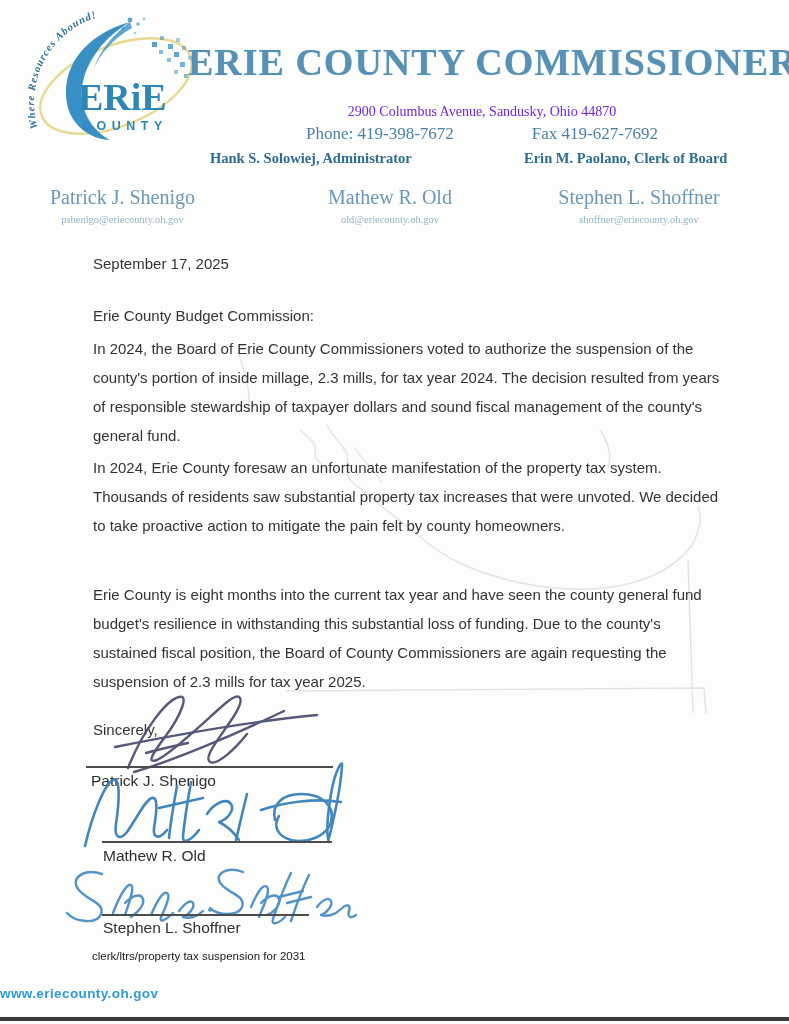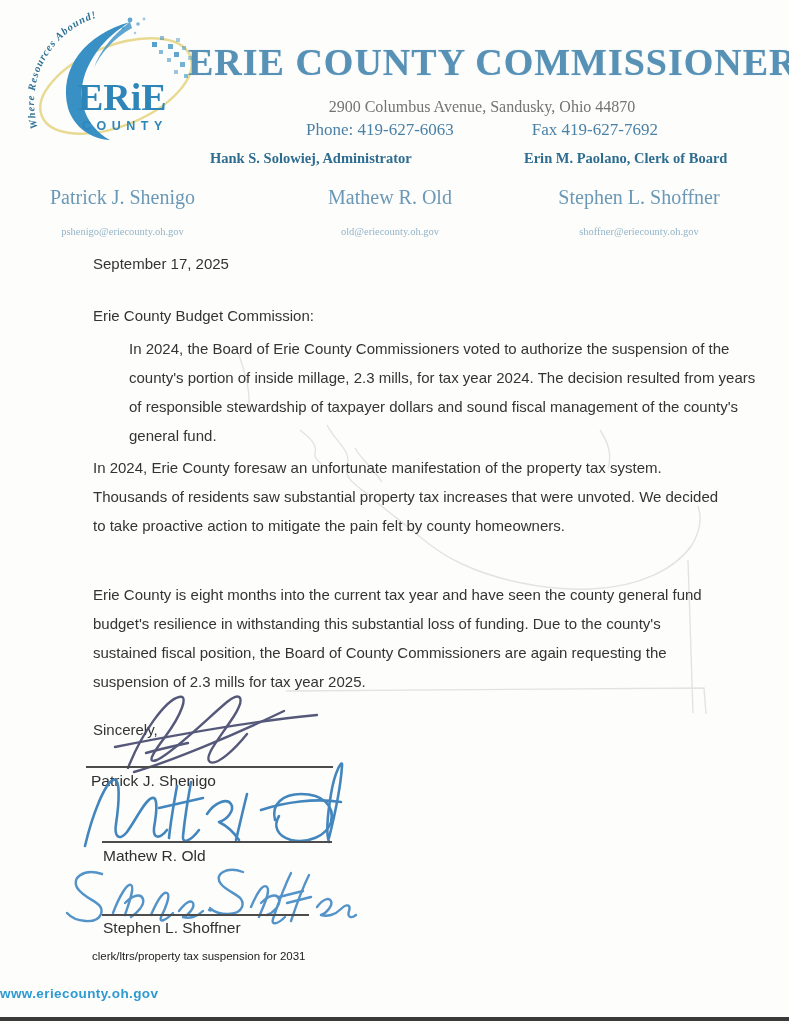--- a/index.html
+++ b/index.html
@@ -10,39 +10,39 @@
   }
   .abs{position:absolute;}
   
   .title-block{left:188px;top:40px;width:588px;text-align:center;}
   .lh-title{
     font-family:"Liberation Serif",serif;font-weight:bold;
     font-size:38px;letter-spacing:1px;color:#5792b6;
     text-shadow:0 0 1px rgba(87,146,182,.55);white-space:nowrap;
   }
   .lh-address{
-    font-family:"Liberation Serif",serif;font-size:16px;color:#737373;
-    margin-top:14px;
+    font-family:"Liberation Serif",serif;font-size:14px;color:#6d28d9;
+    margin-top:20px;
   }
   .lh-phonefax{
     font-family:"Liberation Serif",serif;font-size:17px;color:#4a81a6;
     margin-top:4px;display:flex;justify-content:center;gap:78px;
   }
   .admin-line{
     font-family:"Liberation Serif",serif;font-weight:bold;
     font-size:14.5px;color:#2e6d90;white-space:nowrap;
   }
   .comm-card{text-align:center;}
   .comm-name{
     font-family:"Liberation Serif",serif;font-size:20px;color:#6a98b6;
     white-space:nowrap;
   }
   .comm-email{
     font-family:"Liberation Serif",serif;font-size:10.5px;color:#93b4c8;
-    margin-top:17px;white-space:nowrap;
+    margin-top:5px;white-space:nowrap;
   }
   
   .body-text{
     left:93px;width:628px;font-size:15px;line-height:29px;color:#343434;
   }
   
   .sig-line{background:#4c4c4c;height:2px;}
   .sig-name{font-size:15.5px;color:#2f2f2f;white-space:nowrap;}
   .file-ref{font-size:11.5px;color:#212121;}
   .footer-url{
@@ -106,21 +106,21 @@
     </text>
 
     <text x="52" y="104" font-family="Liberation Serif, serif" font-weight="bold" font-size="38" fill="#2e86b8">ERiE</text>
     <text x="56" y="124" font-family="Liberation Sans, sans-serif" font-weight="bold" font-size="12.5" letter-spacing="5.5" fill="#2e86b8">COUNTY</text>
   </svg>
 
   <div class="abs title-block">
     <div class="lh-title">ERIE COUNTY COMMISSIONERS</div>
     <div class="lh-address">2900 Columbus Avenue, Sandusky, Ohio 44870</div>
     <div class="lh-phonefax">
-      <span>Phone: 419-627-6063</span>
+      <span>Phone: 419-398-7672</span>
       <span>Fax 419-627-7692</span>
     </div>
   </div>
 
   <div class="abs admin-line" style="left:524px;top:150px;">Erin M. Paolano, Clerk of Board</div>
   <div class="abs admin-line" style="left:210px;top:150px;">Hank S. Solowiej, Administrator</div>
 
   <div class="abs comm-card" style="left:25px;top:186px;width:195px;">
     <div class="comm-name">Patrick J. Shenigo</div>
     <div class="comm-email">pshenigo@eriecounty.oh.gov</div>
@@ -131,21 +131,21 @@
   </div>
   <div class="abs comm-card" style="left:528px;top:186px;width:222px;">
     <div class="comm-name">Stephen L. Shoffner</div>
     <div class="comm-email">shoffner@eriecounty.oh.gov</div>
   </div>
 
   <div class="abs body-text" style="top:249px;">September 17, 2025</div>
 
   <div class="abs body-text" style="top:301px;">Erie County Budget Commission:</div>
 
-  <div class="abs body-text" style="top:334px;margin-left:36px;">In 2024, the Board of Erie County Commissioners voted to authorize the suspension of the county's portion of inside millage, 2.3 mills, for tax year 2024. The decision resulted from years of responsible stewardship of taxpayer dollars and sound fiscal management of the county's general fund.</div>
+  <div class="abs body-text" style="top:334px;">In 2024, the Board of Erie County Commissioners voted to authorize the suspension of the county's portion of inside millage, 2.3 mills, for tax year 2024. The decision resulted from years of responsible stewardship of taxpayer dollars and sound fiscal management of the county's general fund.</div>
 
   <div class="abs body-text" style="top:453px;">In 2024, Erie County foresaw an unfortunate manifestation of the property tax system. Thousands of residents saw substantial property tax increases that were unvoted. We decided to take proactive action to mitigate the pain felt by county homeowners.</div>
 
   <div class="abs body-text" style="top:580px;">Erie County is eight months into the current tax year and have seen the county general fund budget's resilience in withstanding this substantial loss of funding. Due to the county's sustained fiscal position, the Board of County Commissioners are again requesting the suspension of 2.3 mills for tax year 2025.</div>
 
   <div class="abs body-text" style="top:715px;">Sincerely,</div>
 
   <svg class="abs" style="left:112px;top:690px;" width="225" height="85" viewBox="0 0 225 85">
     <g fill="none" stroke="#474b6e" stroke-width="2.4" stroke-linecap="round" stroke-linejoin="round" opacity="0.92">
       <path d="M16,78 C30,42 54,10 67,7 C77,4 70,24 53,47 C41,63 34,74 45,70 C62,62 97,27 115,12 C128,1 134,7 122,26 C107,49 91,67 98,72 C105,76 123,59 135,44"></path>

